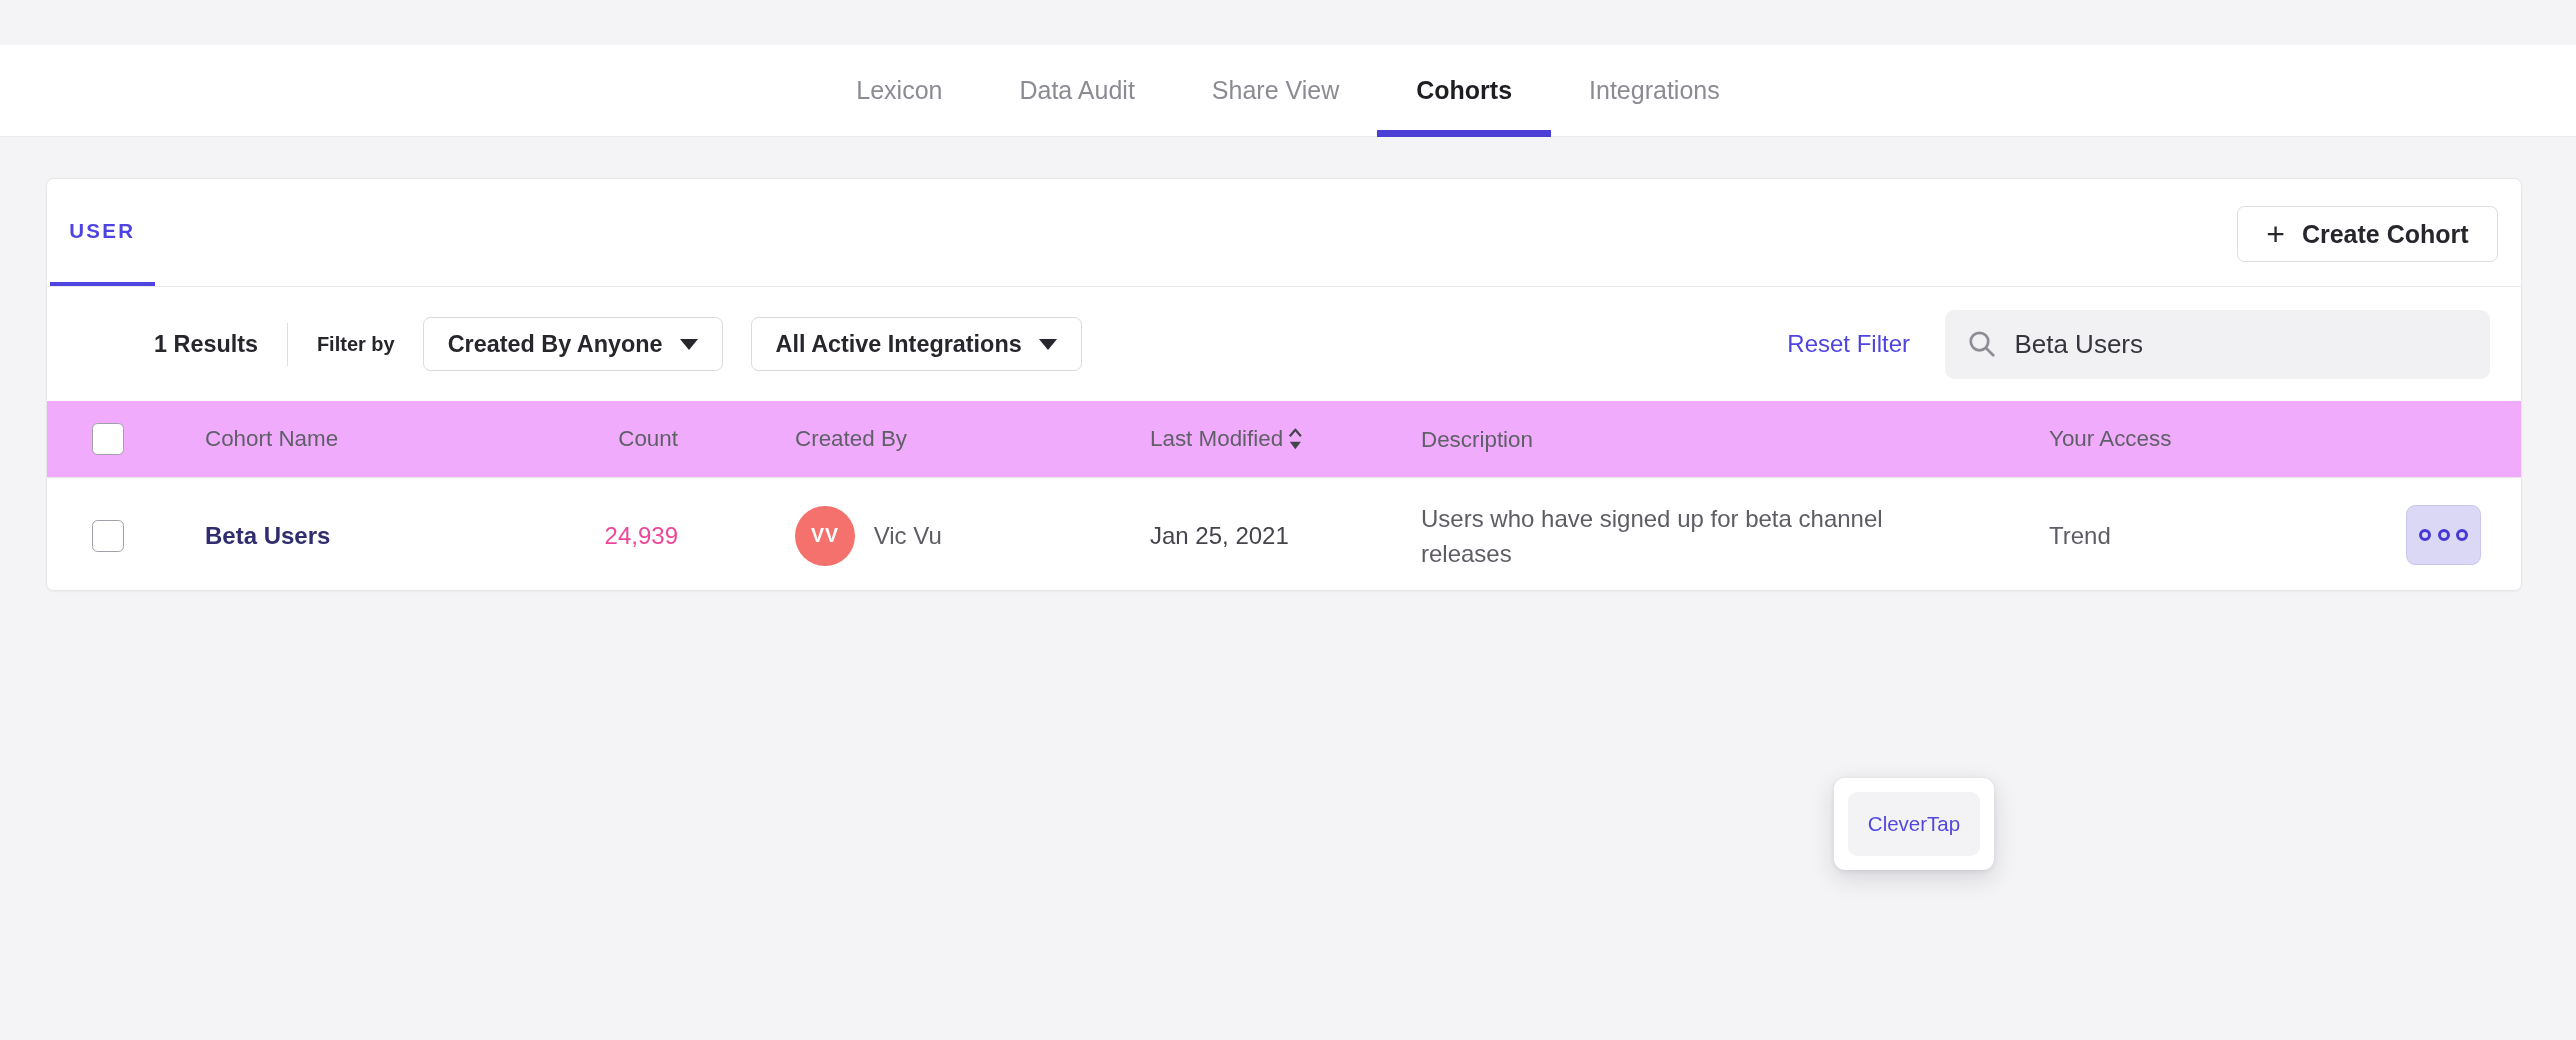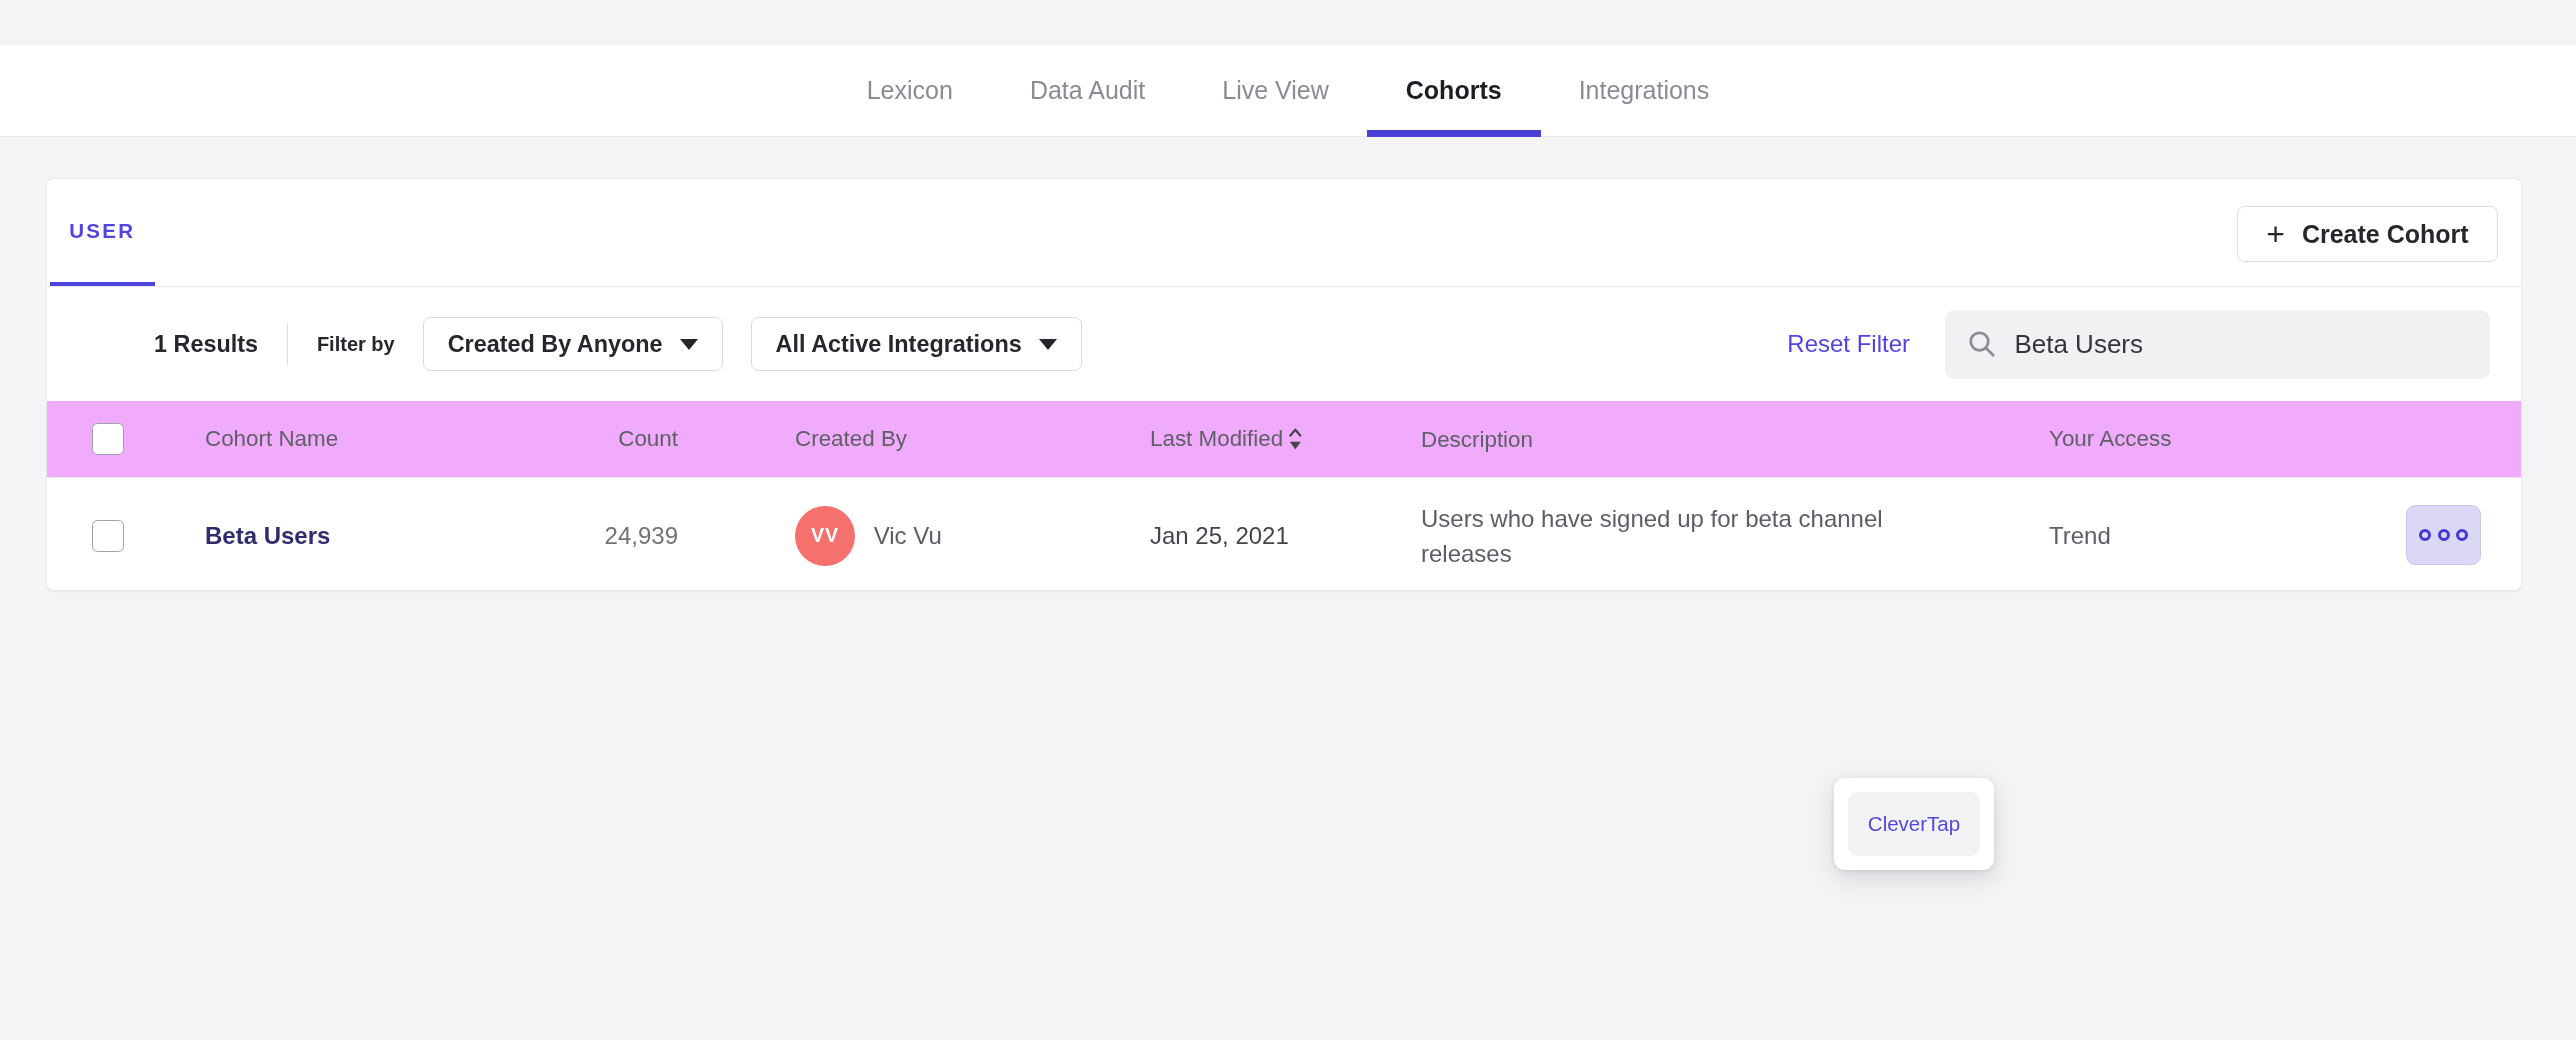--- a/index.html
+++ b/index.html
@@ -95,21 +95,21 @@
   .col-creator { left:748px; }
   .col-modified { left:1103px; display:flex; align-items:center; gap:3px; }
   .col-desc { left:1374px; width:529px; white-space:normal; line-height:35px; }
   .col-access { left:2002px; }
 
   .checkbox {
     width:32px; height:32px; background:#fff;
     border:1.9px solid #a0a0a8; border-radius:5.6px; cursor:pointer;
   }
   .name-link { color:#302d6e; font-weight:600; cursor:pointer; }
-  .count-text { color:#737373; }
+  .count-text { color:#ec4899; }
   .creator-wrap { display:flex; align-items:center; gap:18.7px; }
   .avatar {
     width:60px; height:60px; border-radius:50%; background:#f5716d;
     color:#fff; font-size:19.6px; font-weight:600;
     display:flex; align-items:center; justify-content:center; letter-spacing:0.9px;
   }
   .creator-name, .desc-text, .access-text { color:#5d5d66; }
   .date-text { color:#44444c; }
 
   .actions-btn {
@@ -156,21 +156,21 @@
   }
 </style>
 </head>
 <body>
 
 <div class="screen">
 
   <header class="topnav">
     <div class="nav-item">Lexicon</div>
     <div class="nav-item">Data Audit</div>
-    <div class="nav-item">Live View</div>
+    <div class="nav-item">Share View</div>
     <div class="nav-item active">Cohorts</div>
     <div class="nav-item">Integrations</div>
   </header>
 
   <main class="card">
 
     <div class="tabs-row">
       <div class="user-tab">USER</div>
       <button class="create-btn">
         <span class="plus-glyph">+</span>

